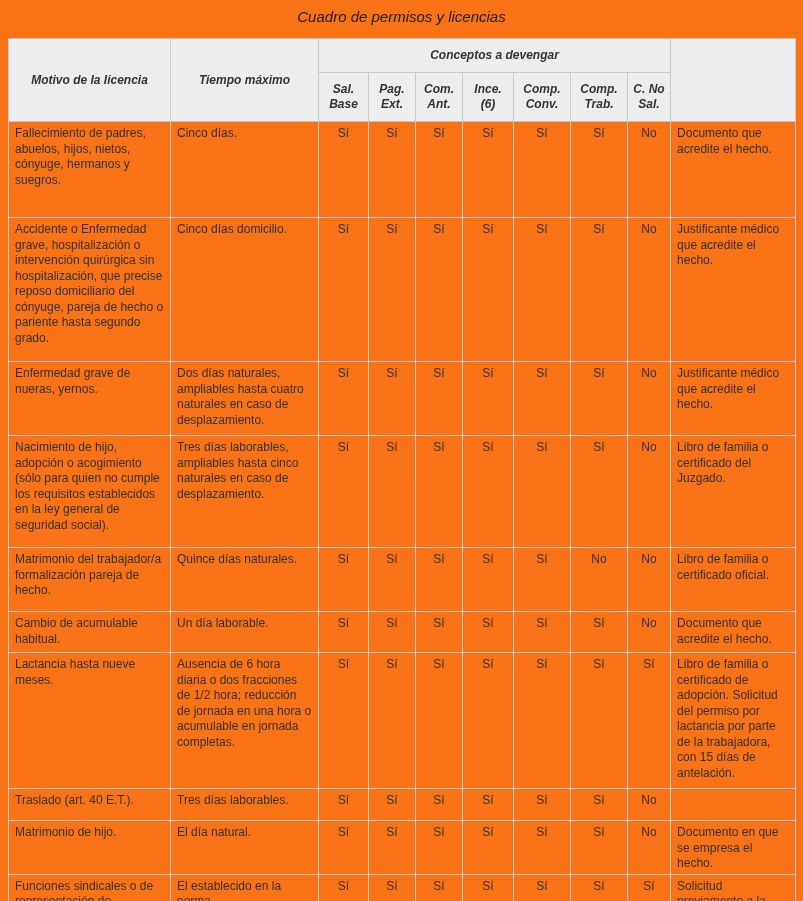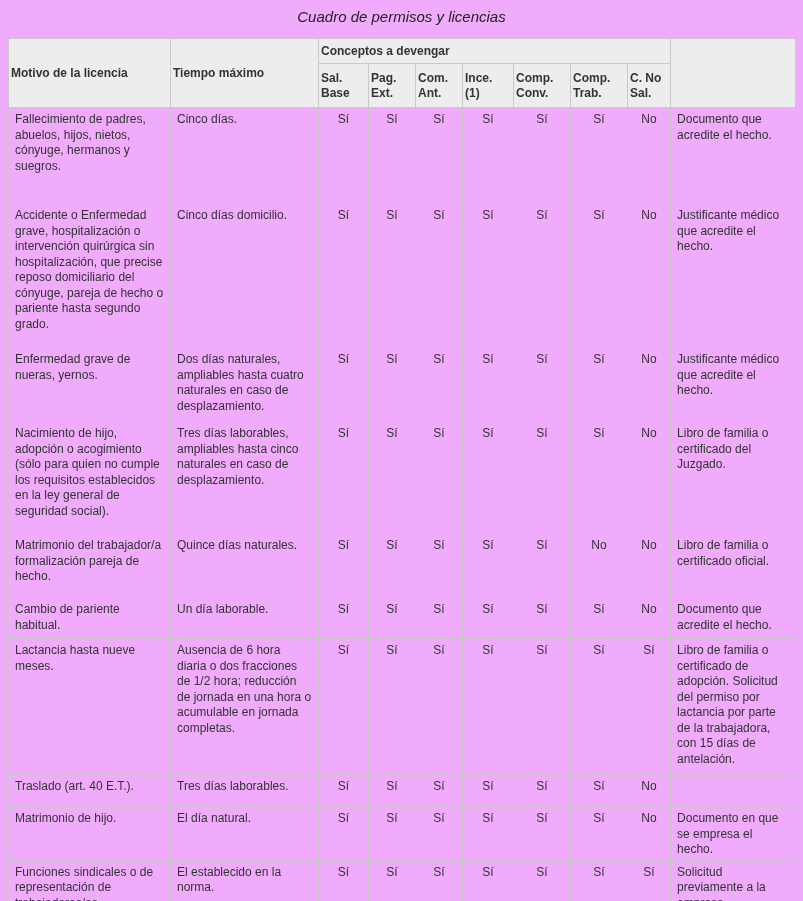--- a/index.html
+++ b/index.html
@@ -5,21 +5,21 @@
   html, body {
     margin: 0;
     padding: 0;
     background: #ffffff;
     font-family: "Liberation Sans", sans-serif;
     color: #333333;
   }
   .page {
     width: 803px;
     height: 901px;
-    background: #f0abfc;
+    background: #f97316;
     overflow: hidden;
     box-sizing: border-box;
   }
   .doc-title {
     margin: 8px 0 13px 0;
     text-align: center;
     font-style: italic;
     font-size: 15px;
     font-weight: normal;
     color: #222222;
@@ -32,24 +32,25 @@
   }
   table.permits th, table.permits td {
     border: 1px solid #c9c9c9;
     box-sizing: border-box;
   }
   thead th {
     background: #ededee;
     font-weight: bold;
     font-size: 12px;
     line-height: 15px;
-    text-align: left;
+    text-align: center;
     vertical-align: middle;
-    padding: 2px 2px;
+    padding: 9px 2px;
     color: #333333;
+    font-style: italic;
   }
   thead tr.group-row { height: 25px; }
   thead tr.sub-row { height: 44px; }
   .sub-head { white-space: pre-line; }
   tbody td {
     font-size: 12px;
     line-height: 15.5px;
     vertical-align: top;
     padding: 4px 6px 2px 6px;
   }
@@ -105,21 +106,21 @@
         <th rowspan="2"></th>
       </tr>
       <tr class="sub-row">
         <th class="sub-head">Sal.
 Base</th>
         <th class="sub-head">Pag.
 Ext.</th>
         <th class="sub-head">Com.
 Ant.</th>
         <th class="sub-head">Ince.
-(1)</th>
+(6)</th>
         <th class="sub-head">Comp.
 Conv.</th>
         <th class="sub-head">Comp.
 Trab.</th>
         <th class="sub-head">C. No
 Sal.</th>
       </tr>
     </thead>
     <tbody>
         <tr>
@@ -176,21 +177,21 @@
           <td class="val">Sí</td>
           <td class="val">Sí</td>
           <td class="val">Sí</td>
           <td class="val">Sí</td>
           <td class="val">Sí</td>
           <td class="val">No</td>
           <td class="val">No</td>
           <td class="doc">Libro de familia o certificado oficial.</td>
         </tr>
         <tr>
-          <td class="motivo">Cambio de pariente habitual.</td>
+          <td class="motivo">Cambio de acumulable habitual.</td>
           <td class="tiempo">Un día laborable.</td>
           <td class="val">Sí</td>
           <td class="val">Sí</td>
           <td class="val">Sí</td>
           <td class="val">Sí</td>
           <td class="val">Sí</td>
           <td class="val">Sí</td>
           <td class="val">No</td>
           <td class="doc">Documento que acredite el hecho.</td>
         </tr>

